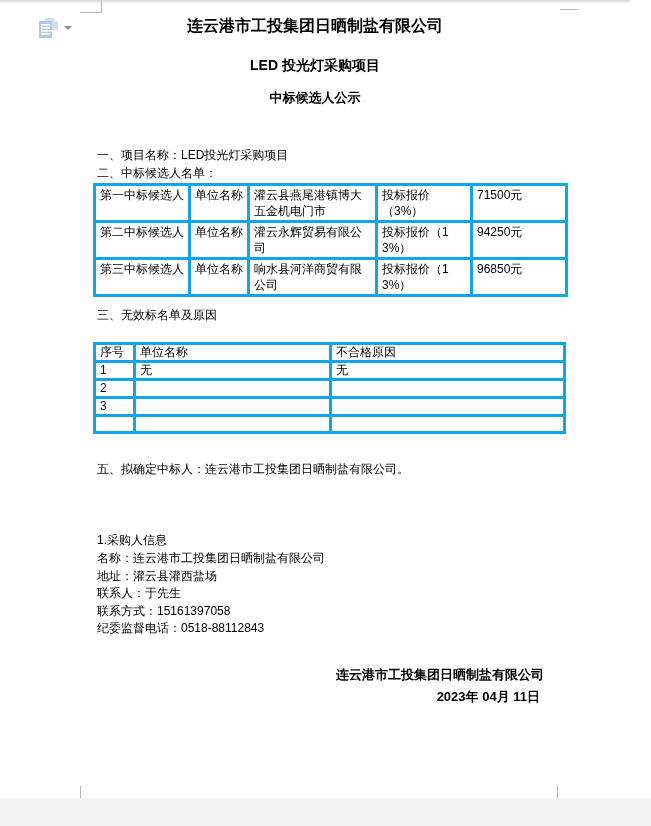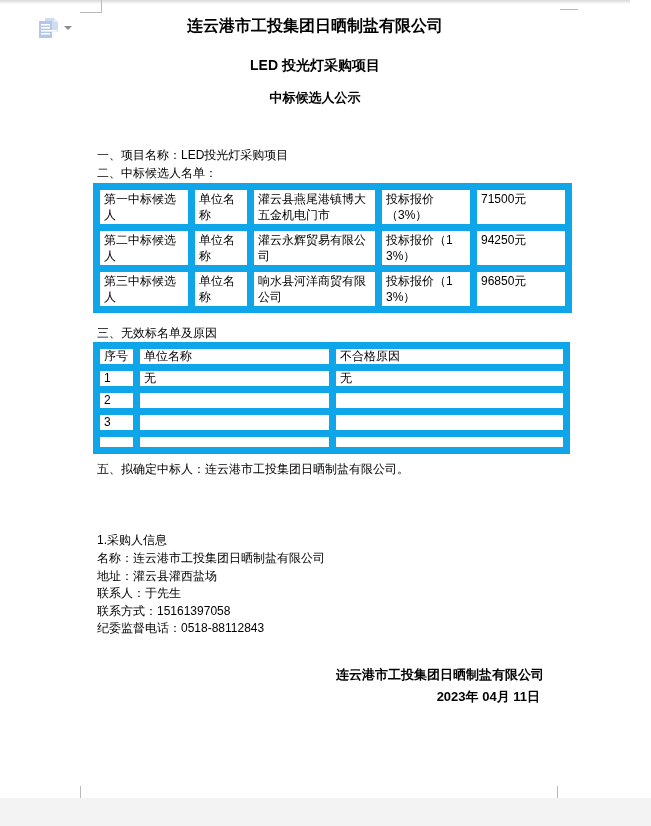--- a/index.html
+++ b/index.html
@@ -24,33 +24,33 @@
     border-top:4px solid #8c8c8c; cursor:pointer; }
 
   .t { position:absolute; width:100%; text-align:center; font-weight:bold; }
   .title1 { top:16px; font-size:16px; }
   .title2 { top:57px; font-size:14px; }
   .title3 { top:89px; font-size:13px; }
 
   .line { position:absolute; left:97px; font-size:12px; line-height:16px; white-space:pre; }
   .l-item1 { top:147px; }
   .l-item2 { top:165px; }
-  .l-item3 { top:307px;margin-top:18px; }
+  .l-item3 { top:307px; }
   .l-item5 { top:461px; }
   .l-item6 { top:479px; width:470px; white-space:normal; word-break:break-all; line-height:18px; }
   .l-item7 { top:514px; }
   .l-buyer { top:532px; }
   .l-name  { top:550px; }
   .l-addr  { top:568px; }
   .l-cont  { top:585px; }
   .l-phone { top:603px; }
   .l-super { top:620px; }
 
   table { position:absolute; border-collapse:collapse; table-layout:fixed; }
-  td { border:7px solid #0ea5e9; font-size:12px; line-height:16px; vertical-align:top;
+  td { border:3px solid #0ea5e9; font-size:12px; line-height:16px; vertical-align:top;
        padding:1px 4px; word-break:break-all; overflow:hidden; }
   .t1 { left:93px; top:183px; width:472px; }
   .t1 tr { height:34px; }
   .t2 { left:93px; top:342px; width:470px; }
   .t2 tr { height:17px; }
   .t2 td { line-height:15px; padding:0 4px; }
 
   .sig { position:absolute; font-size:13px; font-weight:bold; white-space:pre; }
   .sig-company { top:666px; right:86px; }
   .sig-date    { top:688px; right:90px; }

